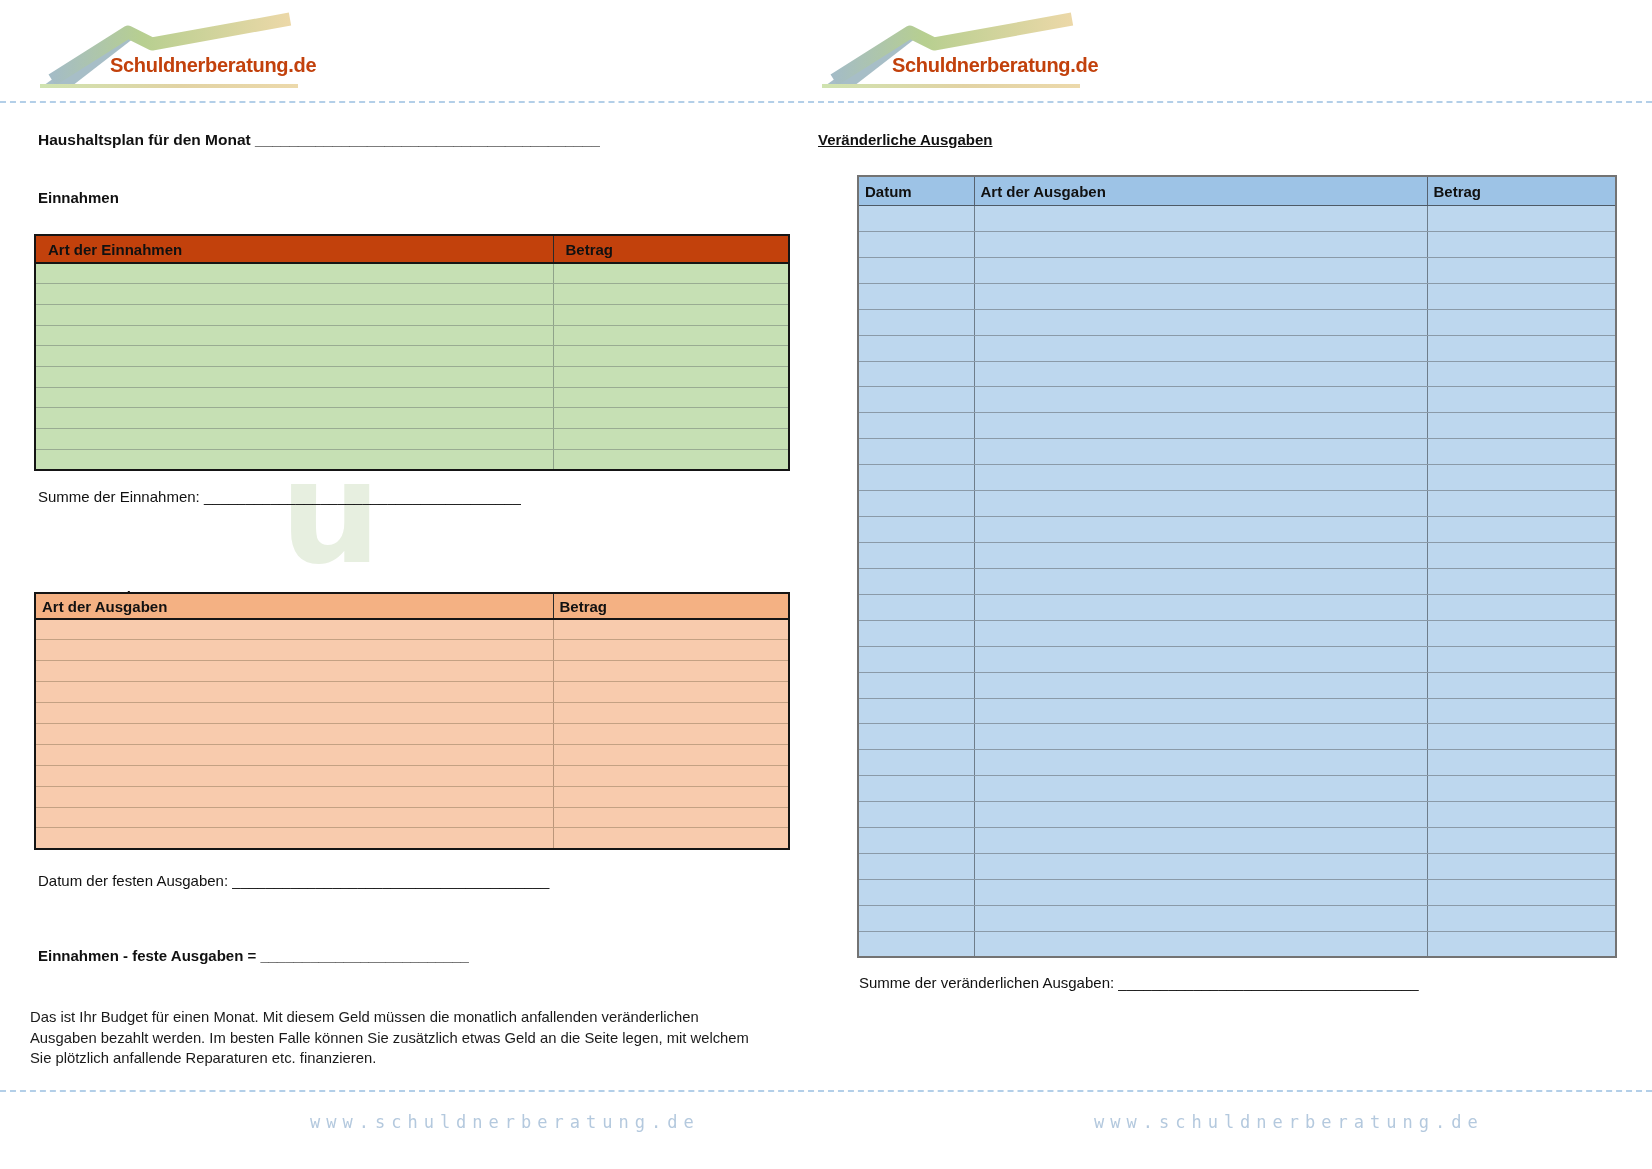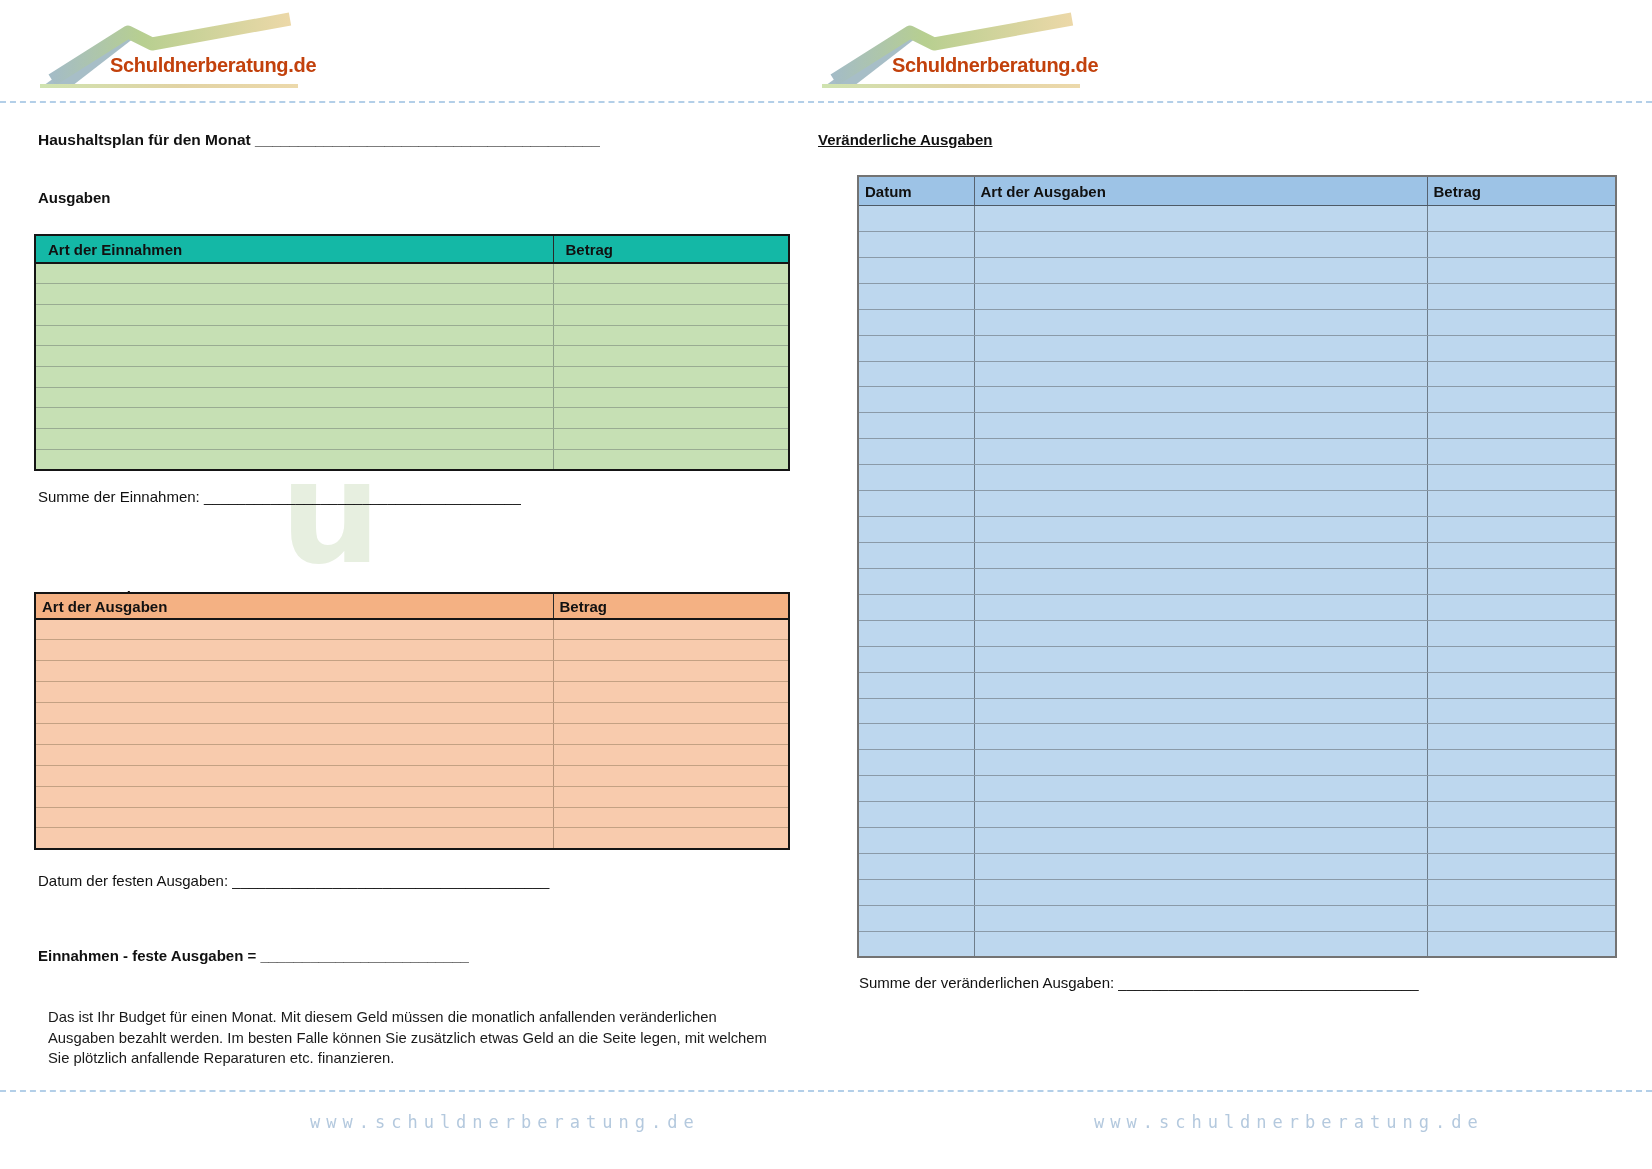--- a/index.html
+++ b/index.html
@@ -17,29 +17,29 @@
   .logo.left{left:38px;top:10px;}
   .logo.right{left:820px;top:10px;}
   .logo svg{position:absolute;left:0;top:0;}
   .logo .brand{position:absolute;left:72px;top:44px;font-size:20px;font-weight:bold;color:#c2410c;letter-spacing:-0.3px;white-space:nowrap;}
   .logo .underbar{position:absolute;left:2px;bottom:2px;width:258px;height:4px;
     background:linear-gradient(to right,#cfe3b0 0%,#e2d3a4 55%,#ecd9ab 100%);}
 
   .h1{position:absolute;font-size:15.5px;font-weight:bold;white-space:nowrap;}
   .h2{position:absolute;font-size:15px;font-weight:bold;white-space:nowrap;}
   .line{position:absolute;font-size:15px;white-space:nowrap;}
-  .note{position:absolute;left:48px;top:1007px;font-size:14.8px;line-height:20.5px;color:#1a1a1a;}
+  .note{position:absolute;left:30px;top:1007px;font-size:14.8px;line-height:20.5px;color:#1a1a1a;}
 
   table{border-collapse:collapse;table-layout:fixed;position:absolute;}
   th{text-align:left;font-size:15px;font-weight:bold;padding:2px 6px;}
   td{padding:0 6px;font-size:14px;}
 
   
   .tbl-green{left:34px;top:234px;width:754px;border:2px solid #151515;}
-  .tbl-green th{background:#14b8a6;border-bottom:2px solid #151515;border-right:1px solid #2a2a2a;height:22px;padding-left:12px;}
+  .tbl-green th{background:#c2410c;border-bottom:2px solid #151515;border-right:1px solid #2a2a2a;height:22px;padding-left:12px;}
   .tbl-green td{background:#C6E0B4;border-right:1px solid #8fa38a;border-bottom:1px solid #99ac92;}
   .tbl-green tbody tr{height:20.7px;}
   .tbl-green th:last-child,.tbl-green td:last-child{border-right:none;}
   .tbl-green tbody tr:last-child td{border-bottom:none;}
 
   
   .tbl-orange{left:34px;top:592px;width:754px;border:2px solid #151515;}
   .tbl-orange th{background:#F4B183;border-bottom:2px solid #151515;border-right:1px solid #2a2a2a;height:20px;}
   .tbl-orange td{background:#F8CBAD;border-right:1px solid #bb967a;border-bottom:1px solid #c4a183;}
   .tbl-orange tbody tr{height:20.9px;}
@@ -93,21 +93,21 @@
       <polyline points="14,70 90,22 114,34 252,9" fill="none" stroke="url(#lg1)" stroke-width="13" stroke-linejoin="round"></polyline>
     </svg>
     <span class="brand">Schuldnerberatung.de</span>
     <div class="underbar"></div>
   </div>
 
   <div class="watermark">u</div>
 
   <div class="h1" style="left:38px;top:131px;">Haushaltsplan für den Monat ________________________________________</div>
 
-  <div class="h2" style="left:38px;top:189px;">Ausgaben</div>
+  <div class="h2" style="left:38px;top:189px;">Einnahmen</div>
 
   <table class="tbl-green">
     <colgroup>
         <col style="width:518px">
         <col style="width:236px">
       </colgroup>
     <thead>
       <tr>
         <th>Art der Einnahmen</th>
         <th>Betrag</th>

